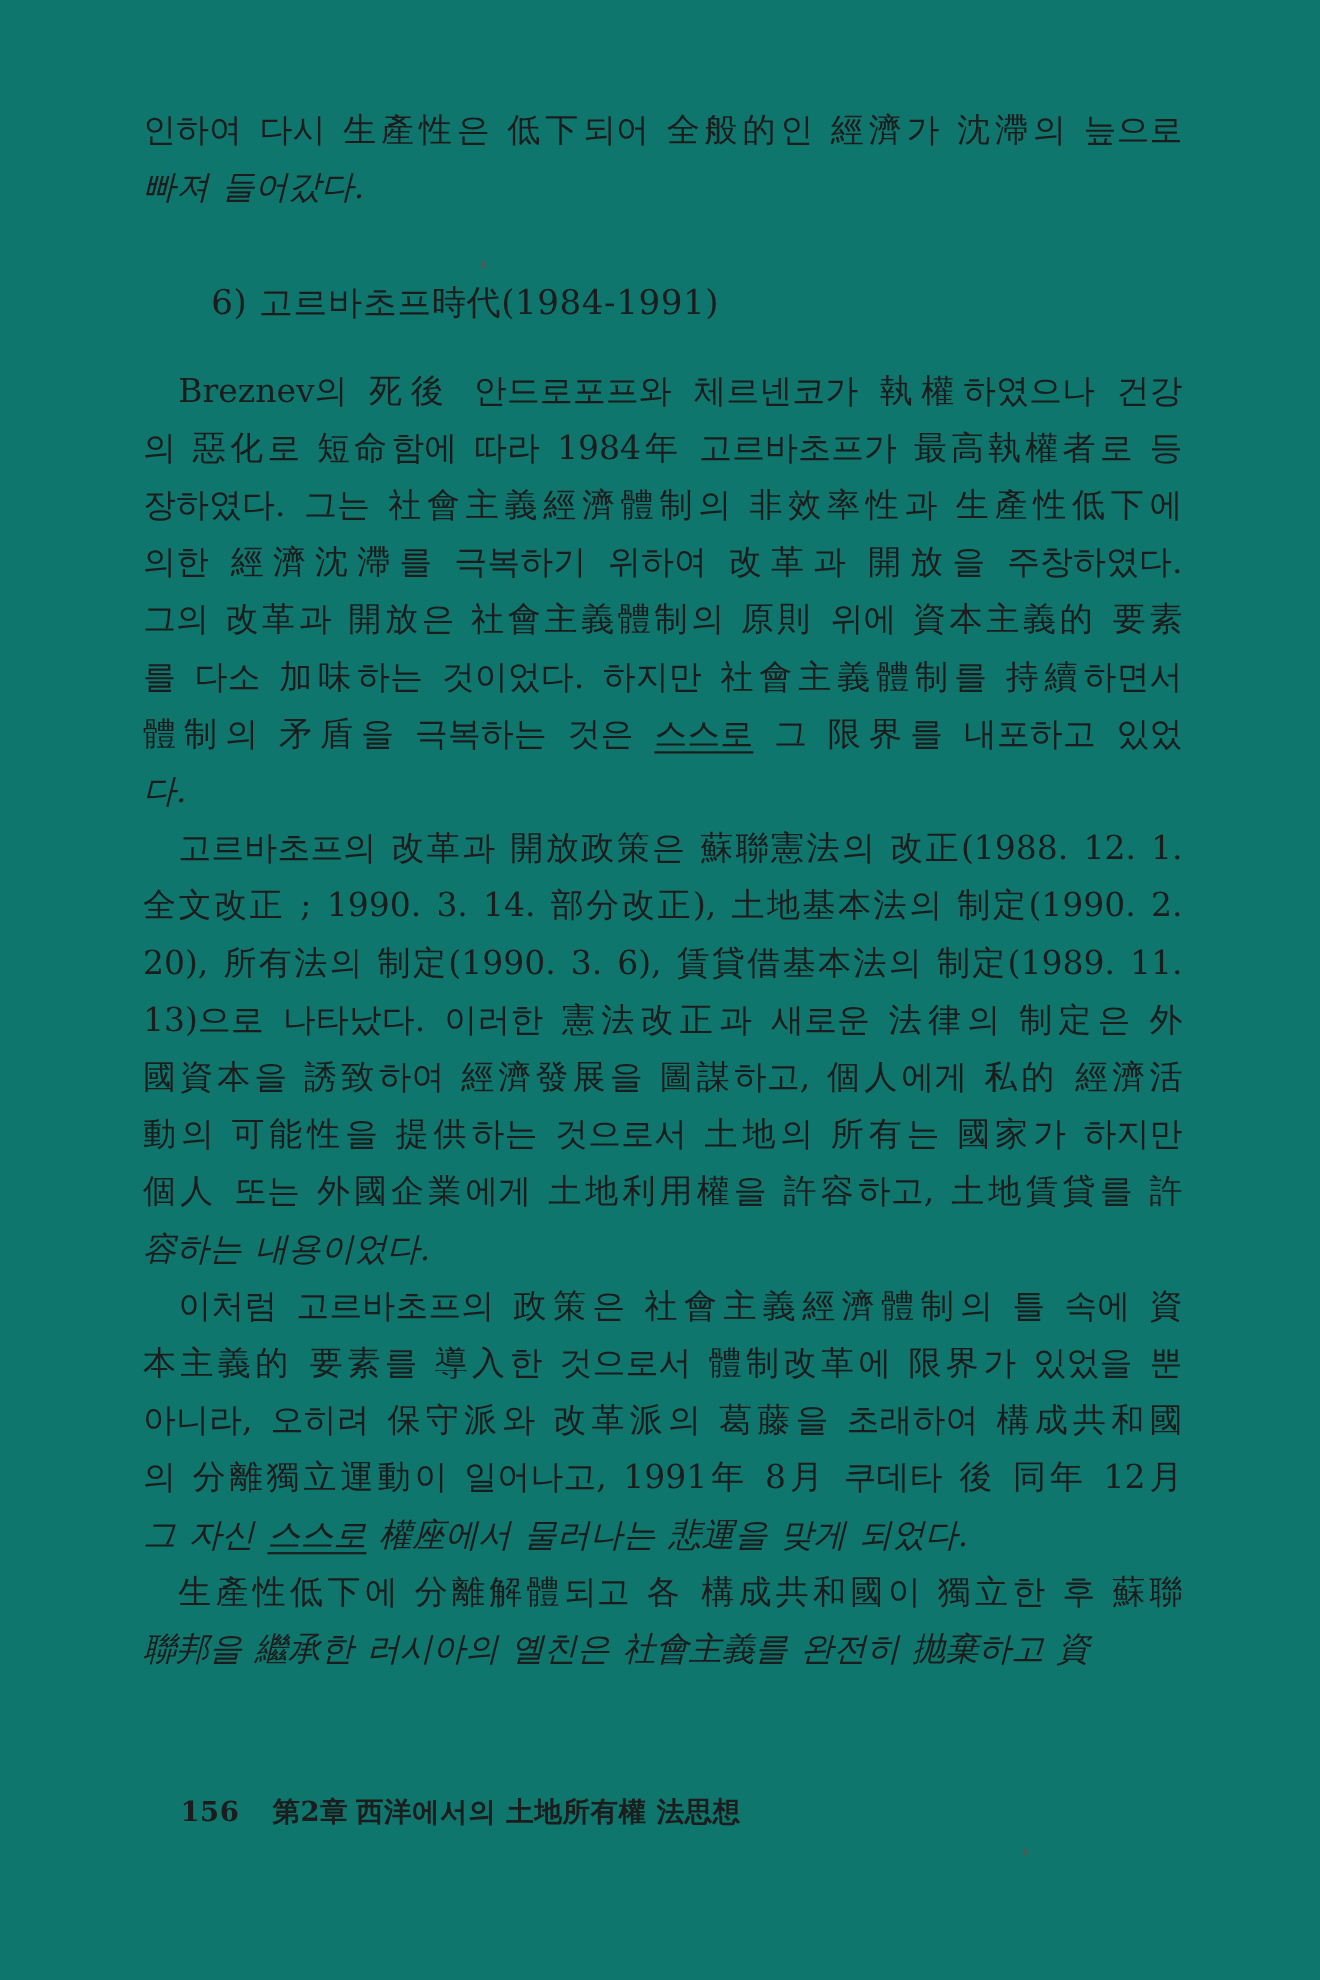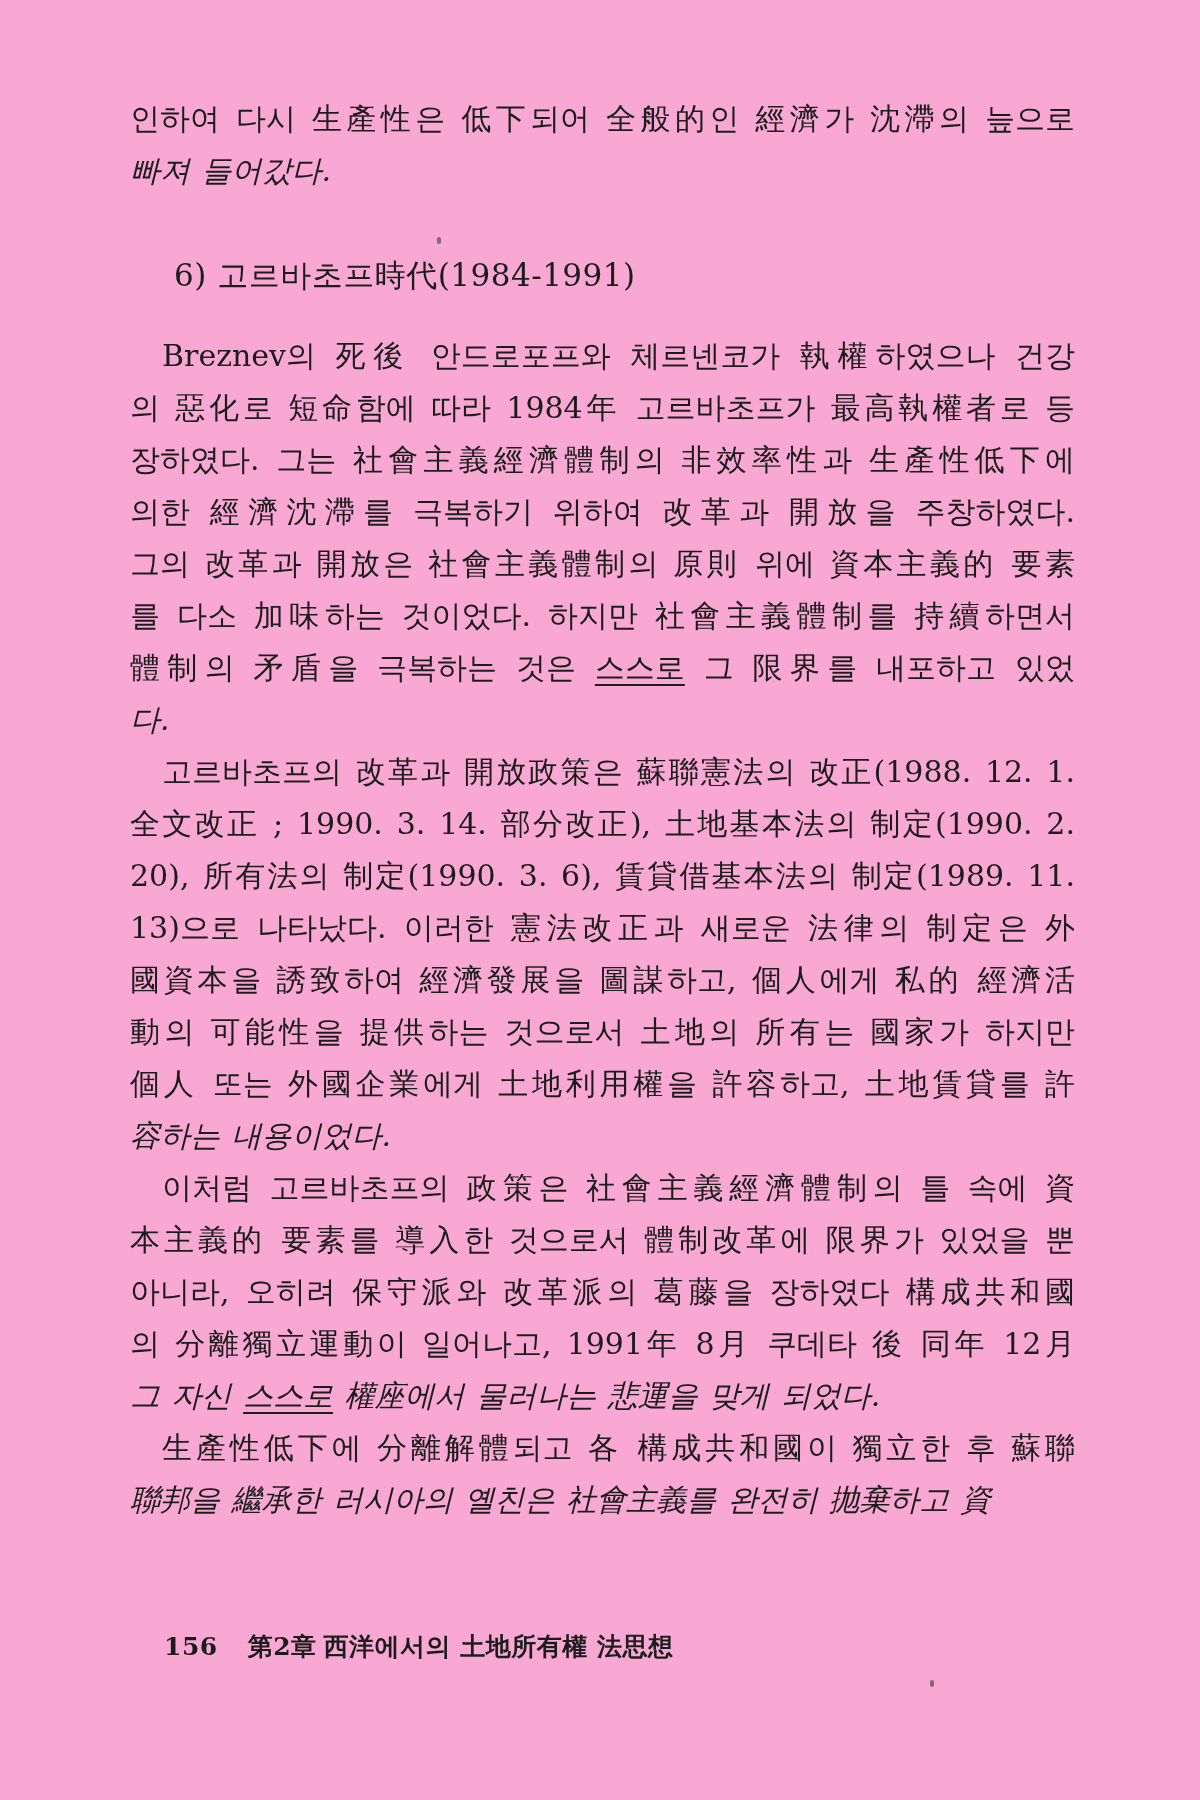--- a/index.html
+++ b/index.html
@@ -5,21 +5,21 @@
   html, body {
     margin: 0;
     padding: 0;
     background: #e8e8e6;
   }
   .page {
     position: relative;
     width: 1200px;
     height: 1800px;
     margin: 0 auto;
-    background: #f9a8d4;
+    background: #0f766e;
     color: #1c1c1c;
     font-family: "DejaVu Serif", "Liberation Serif", serif;
     overflow: hidden;
   }
   .body-text {
     position: absolute;
     left: 130px;
     top: 93px;
     width: 945px;
     font-size: 30px;
@@ -37,21 +37,21 @@
     text-align-last: left;
     font-style: italic;
   }
   .para { margin: 0; }
   .para.indent .line:first-child {
     text-indent: 32px;
   }
   .heading {
     height: 52px;
     line-height: 52px;
-    margin: 52px 0 29px 44px;
+    margin: 52px 0 29px 62px;
     font-size: 31px;
     letter-spacing: 0.5px;
     white-space: nowrap;
   }
   .emph {
     text-decoration: underline;
     text-decoration-thickness: 2px;
     text-underline-offset: 6px;
   }
   .footer {
@@ -100,21 +100,21 @@
         <div class="line">20),  所有法의  制定(1990. 3. 6),  賃貸借基本法의  制定(1989. 11.</div>
         <div class="line">13)으로 나타났다. 이러한 憲法改正과 새로운 法律의 制定은 外</div>
         <div class="line">國資本을 誘致하여 經濟發展을 圖謀하고, 個人에게 私的 經濟活</div>
         <div class="line">動의 可能性을 提供하는 것으로서 土地의 所有는 國家가 하지만</div>
         <div class="line">個人 또는 外國企業에게 土地利用權을 許容하고, 土地賃貸를 許</div>
         <div class="line last">容하는 내용이었다.</div>
       </div>
       <div class="para indent">
         <div class="line">이처럼 고르바초프의 政策은 社會主義經濟體制의 틀 속에 資</div>
         <div class="line">本主義的 要素를 導入한 것으로서 體制改革에 限界가 있었을 뿐</div>
-        <div class="line">아니라, 오히려 保守派와 改革派의 葛藤을 장하였다 構成共和國</div>
+        <div class="line">아니라, 오히려 保守派와 改革派의 葛藤을 초래하여 構成共和國</div>
         <div class="line">의 分離獨立運動이 일어나고, 1991年 8月 쿠데타 後 同年 12月</div>
         <div class="line last">그 자신 <span class="emph">스스로</span> 權座에서 물러나는 悲運을 맞게 되었다.</div>
       </div>
       <div class="para indent">
         <div class="line">生產性低下에 分離解體되고 各 構成共和國이 獨立한 후 蘇聯</div>
         <div class="line last">聯邦을 繼承한 러시아의 옐친은 社會主義를 완전히 抛棄하고 資</div>
       </div>
     </div>
   <div class="footer">
     <span class="page-num">156</span><span class="chapter-label">第2章</span><span class="chapter-title">西洋에서의 土地所有權 法思想</span>

